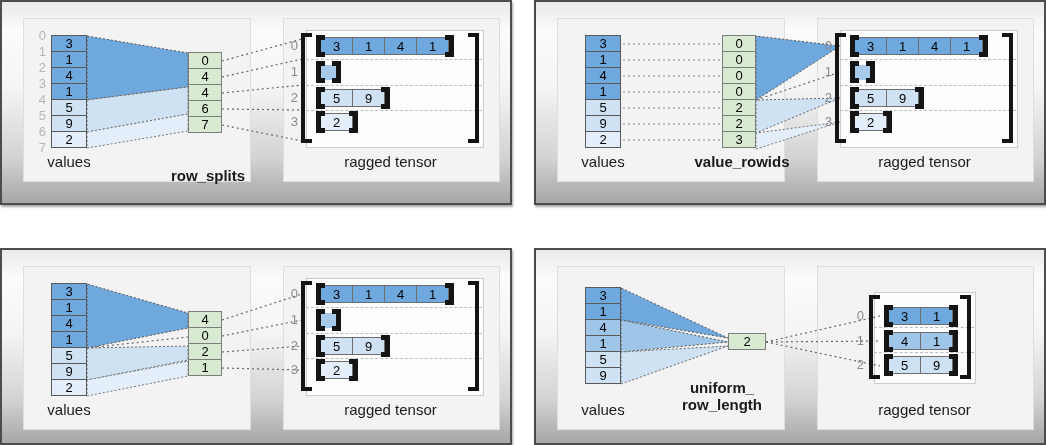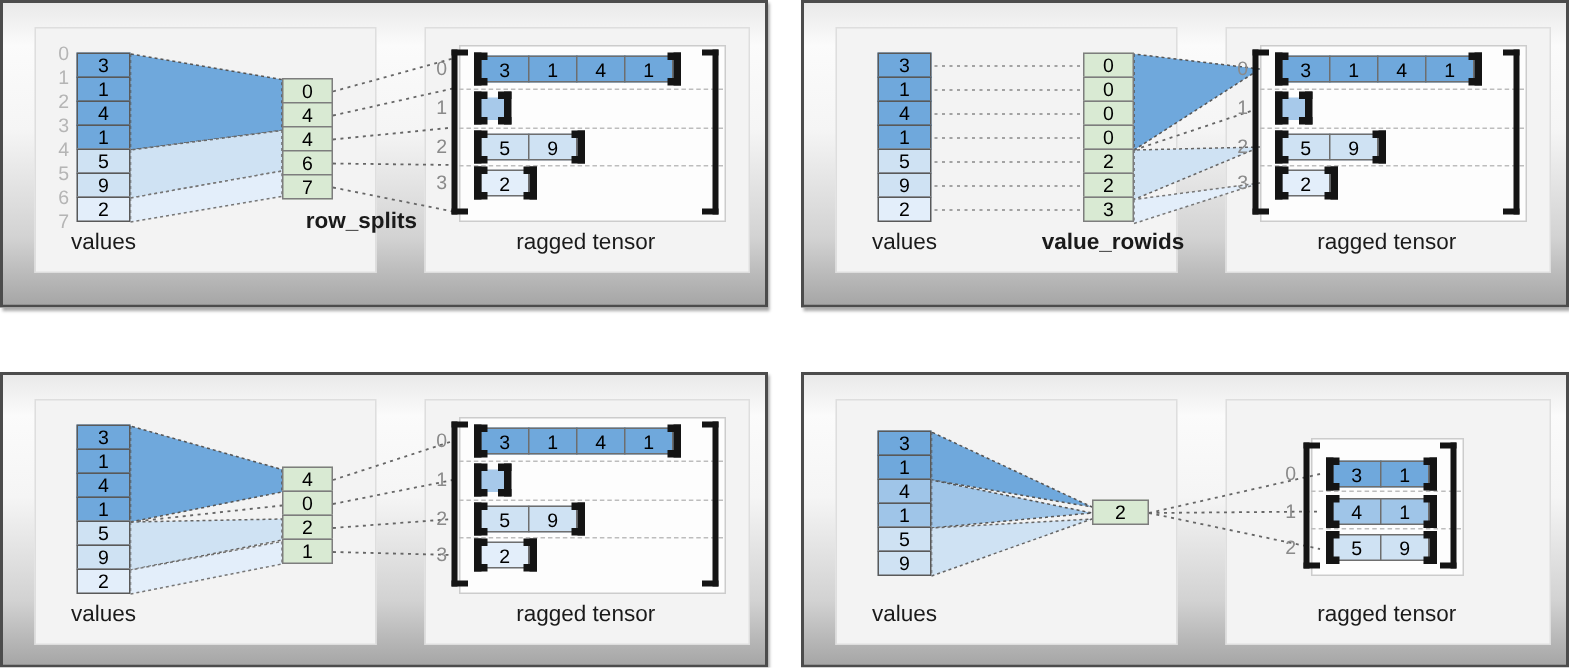--- a/index.html
+++ b/index.html
@@ -89,21 +89,21 @@
       <div class="vcell c-pale">2</div>
     </div>
     <div class="col" style="left:186px;top:51px;">
       <div class="gcell">0</div>
       <div class="gcell">4</div>
       <div class="gcell">4</div>
       <div class="gcell">6</div>
       <div class="gcell">7</div>
     </div>
     <div class="lbl" style="left:29px;width:76px;top:151px;">values</div>
-    <div class="lbl bold" style="left:136px;width:140px;top:137px;text-align:right;">row_splits</div>
+    <div class="lbl bold" style="left:136px;width:140px;top:165px;">row_splits</div>
 
     <div class="wrect" style="left:304px;top:28px;width:176px;height:116px;"></div>
     <div class="sep" style="left:304px;top:57px;width:176px;"></div>
     <div class="sep" style="left:304px;top:83px;width:176px;"></div>
     <div class="sep" style="left:304px;top:108px;width:176px;"></div>
     <div class="bb l" style="left:299px;top:31px;height:110px;"></div>
     <div class="bb r" style="left:466px;top:31px;height:110px;"></div>
     <div class="ridx" style="left:282px;top:36px;">0</div>
     <div class="ridx" style="left:282px;top:62px;">1</div>
     <div class="ridx" style="left:282px;top:88px;">2</div>
@@ -291,20 +291,22 @@
       <div class="vcell c-med">4</div>
       <div class="vcell c-med">1</div>
       <div class="vcell c-light">5</div>
       <div class="vcell c-light">9</div>
     </div>
     <div class="col" style="left:192px;top:84px;">
       <div class="gcell" style="width:38px;height:17px;">2</div>
     </div>
     <div class="lbl" style="left:29px;width:76px;top:151px;">values</div>
     <div class="lbl bold" style="left:121px;width:130px;top:129px;line-height:17px;">
+      <div>uniform_</div>
+      <div>row_length</div>
     </div>
     <div class="wrect" style="left:338px;top:42px;width:100px;height:90px;"></div>
     <div class="sep" style="left:338px;top:77px;width:100px;"></div>
     <div class="sep" style="left:338px;top:102px;width:100px;"></div>
     <div class="bb l" style="left:333px;top:45px;height:84px;"></div>
     <div class="bb r" style="left:424px;top:45px;height:84px;"></div>
     <div class="ridx" style="left:314px;top:58px;">0</div>
     <div class="ridx" style="left:314px;top:83px;">1</div>
     <div class="ridx" style="left:314px;top:107px;">2</div>
     <div class="trow" style="left:348px;top:55px;">

